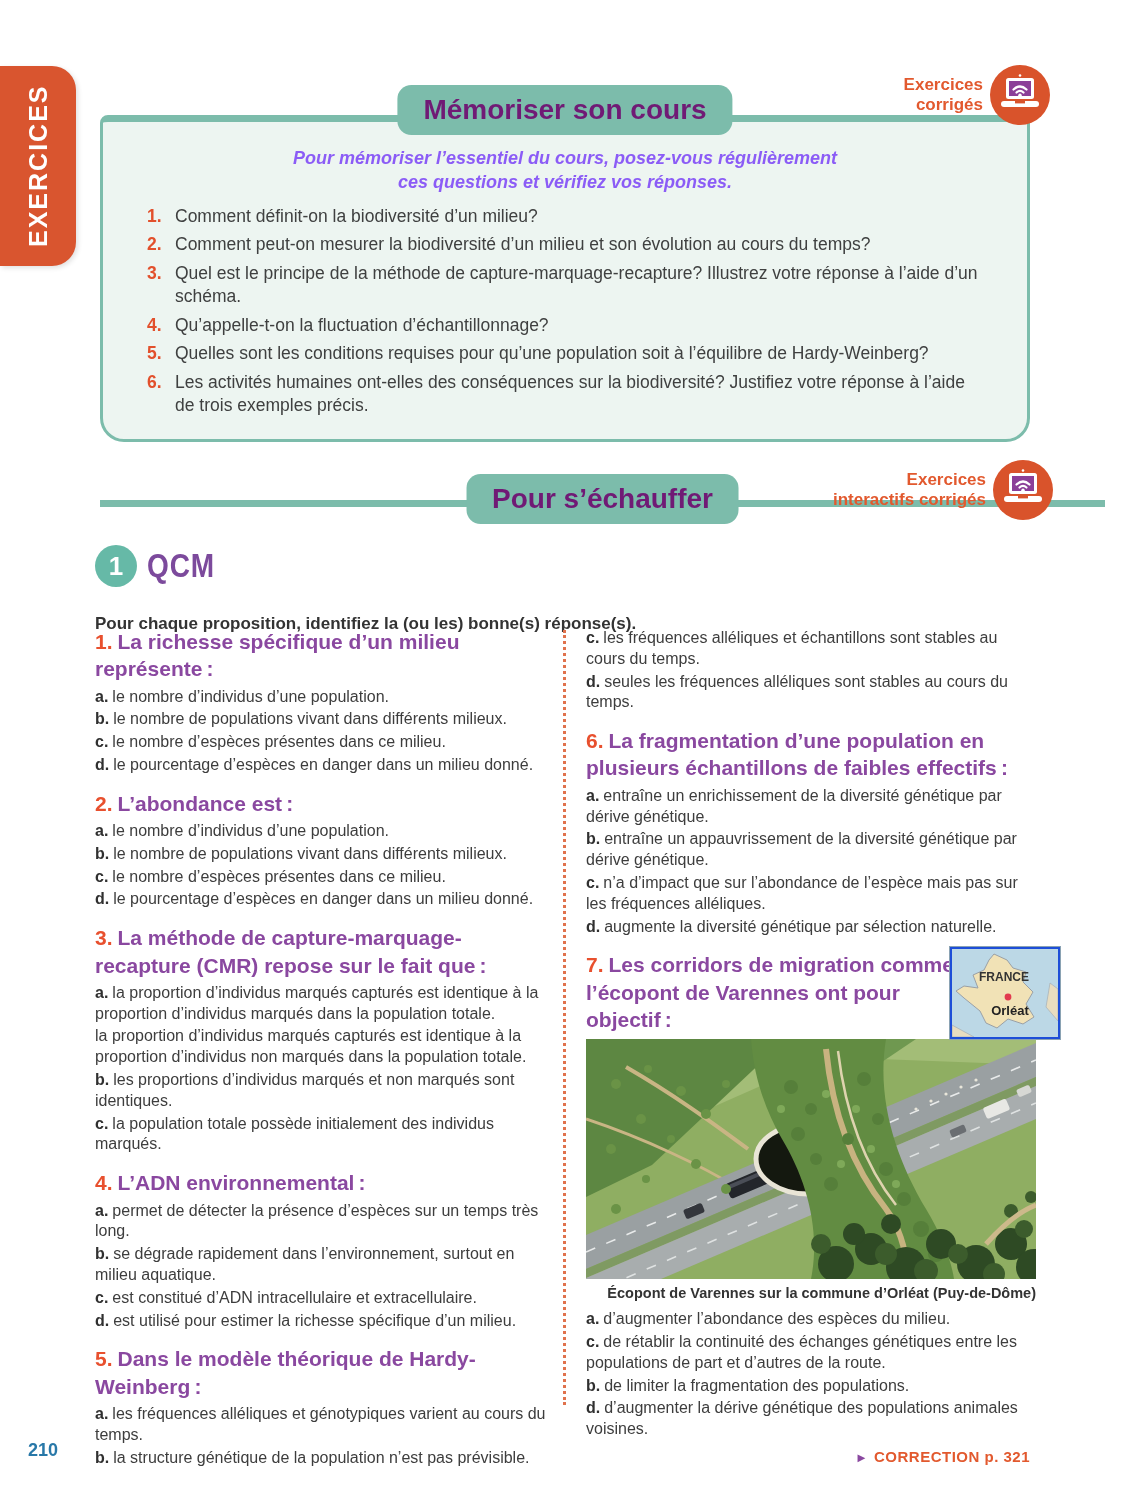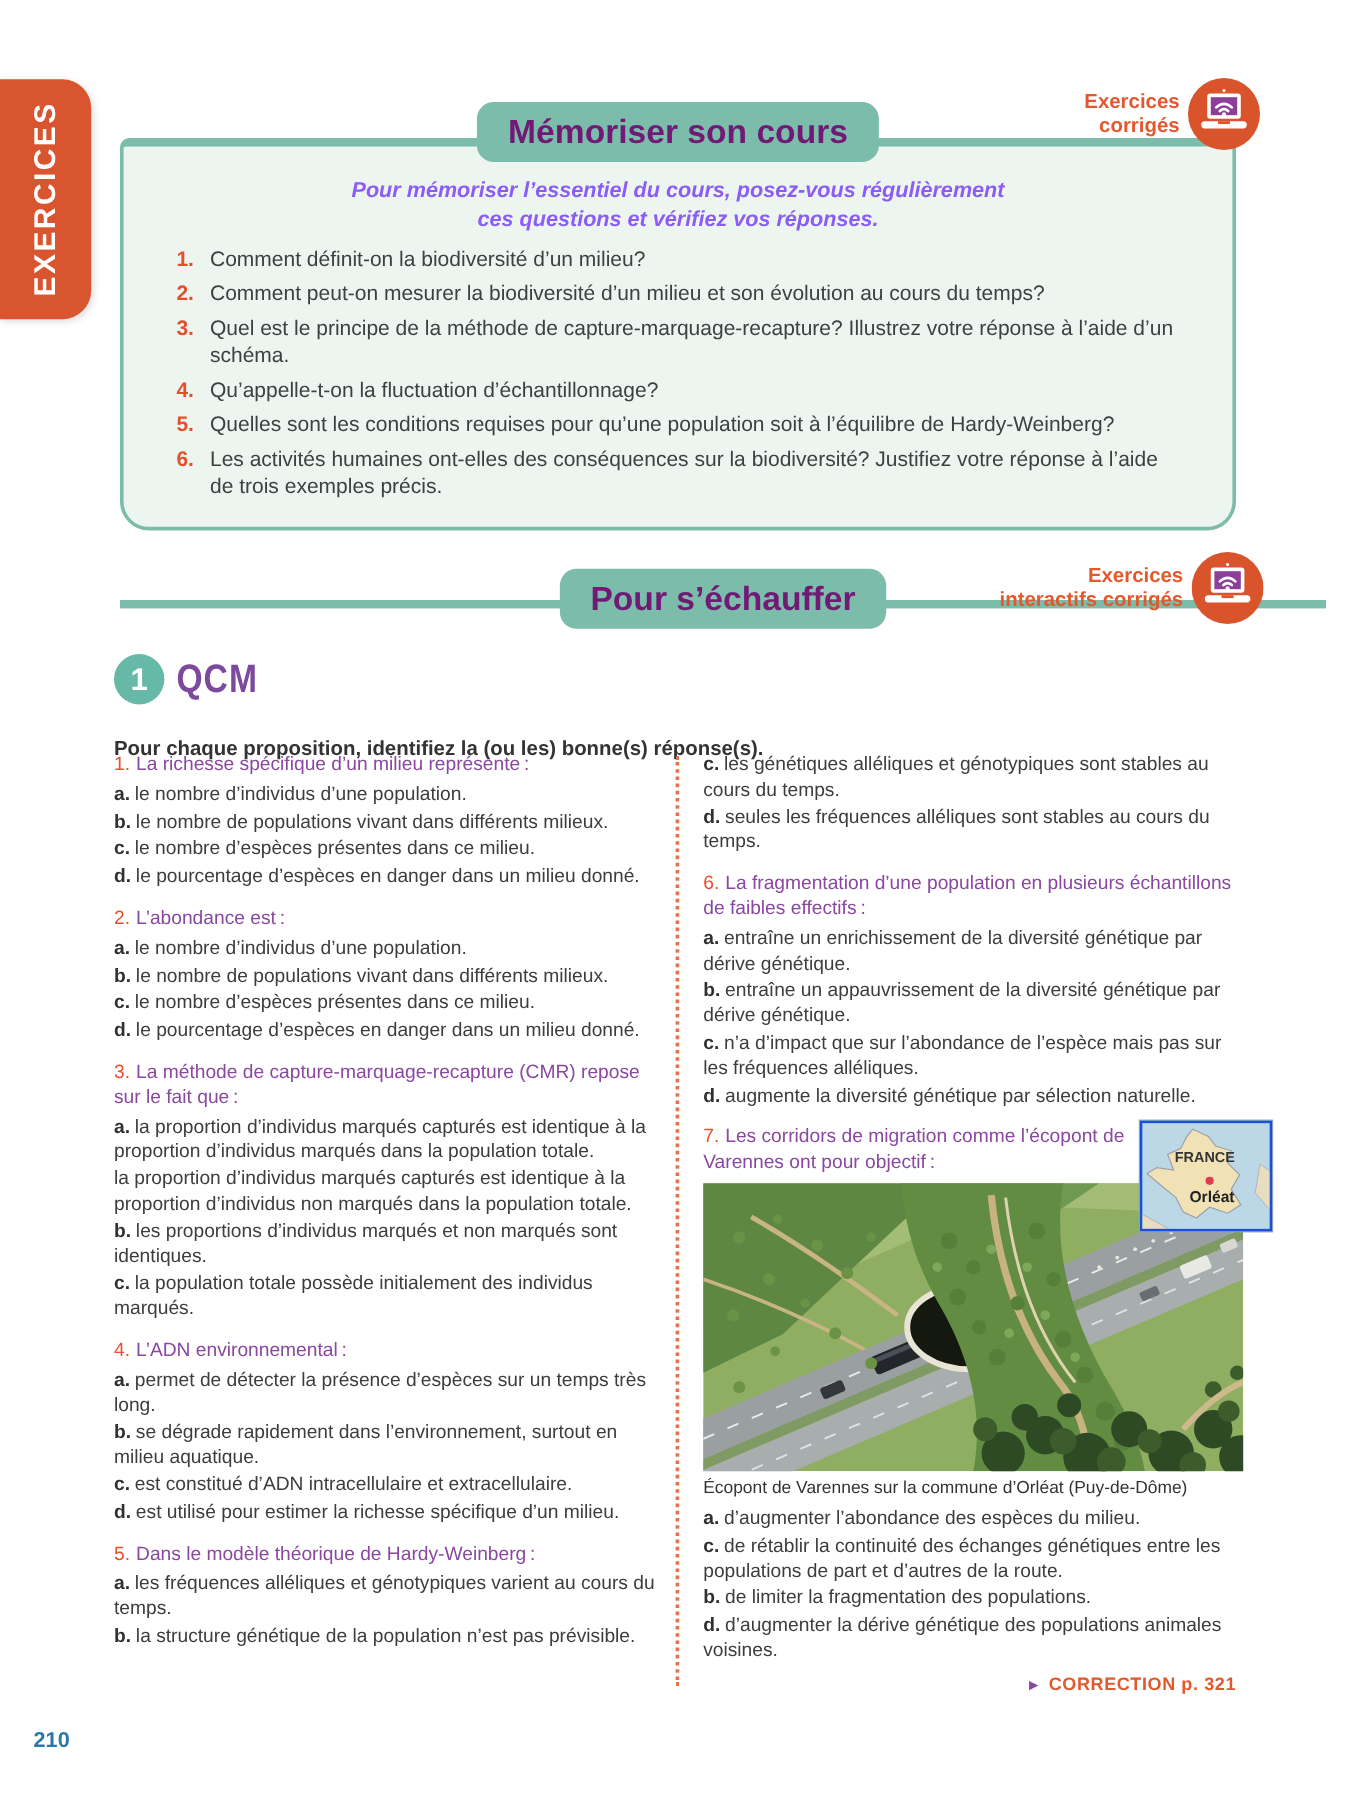--- a/index.html
+++ b/index.html
@@ -44,34 +44,34 @@
   .qcm-title{color:#7c4a9c;font-weight:bold;font-size:33px;letter-spacing:1px;
     display:inline-block;transform:scaleX(.85);transform-origin:left center;}
   .instruction{position:absolute;left:95px;top:597px;font-weight:bold;font-size:17px;color:#333;}
 
   
   .cols{position:absolute;left:95px;top:628px;width:943px;display:flex;justify-content:space-between;}
   .cols::before{content:"";position:absolute;left:468px;top:2px;height:775px;
     border-left:3px dotted #e0724d;}
   .col{width:452px;}
   .q{margin-bottom:14px;}
-  .qh{margin:0 0 4px;font-weight:normal;color:#8a48a0;font-size:16px;line-height:1.3;}
+  .qh{margin:0 0 4px;font-weight:bold;color:#8a48a0;font-size:21px;line-height:1.3;}
   .qh .qn{color:#e8502e;margin-right:5px;}
   .opt{margin:0 0 2px;font-size:16px;line-height:1.3;color:#3d3d3d;}
   .opt b{margin-right:4px;color:#303030;}
   .opt b:empty{display:none;margin:0;}
 
   
   .q7{position:relative;}
   .q7 .qh{max-width:372px;}
   .photo{width:450px;height:240px;margin-top:6px;line-height:0;}
   .photo svg{display:block;}
   .map{position:absolute;top:-4px;right:-22px;width:106px;height:88px;
     border:2px solid #1d4ed8;box-shadow:0 0 0 1px #8aa2b3;z-index:3;line-height:0;background:#7dd3fc;text-align:center;}
-  .caption{margin:6px 0 8px;width:450px;text-align:left;font-weight:normal;
+  .caption{margin:6px 0 8px;width:450px;text-align:right;font-weight:bold;
     font-size:14.5px;color:#333;}
   .correction{margin:8px 8px 0;text-align:right;font-size:15px;}
   .correction .arrow{color:#8a48a0;margin-right:6px;font-size:13px;}
   .correction .corr{color:#e2592e;font-weight:bold;letter-spacing:.5px;}
 
   .page-num{position:absolute;left:28px;top:1440px;color:#2878a8;font-weight:bold;font-size:18px;}
 </style>
 </head>
 <body>
 
@@ -184,21 +184,21 @@
       <div class="q">
         <p class="qh"><span class="qn">5.</span><span>Dans le modèle théorique de Hardy-Weinberg :</span></p>
         <p class="opt"><b>a.</b><span>les fréquences alléliques et génotypiques varient au cours du temps.</span></p>
         <p class="opt"><b>b.</b><span>la structure génétique de la population n’est pas prévisible.</span></p>
       </div>
     </div>
 
     <div class="col">
 
       <div class="q">
-        <p class="opt"><b>c.</b><span>les génétiques alléliques et génotypiques sont stables au cours du temps.</span></p>
+        <p class="opt"><b>c.</b><span>les fréquences alléliques et échantillons sont stables au cours du temps.</span></p>
         <p class="opt"><b>d.</b><span>seules les fréquences alléliques sont stables au cours du temps.</span></p>
       </div>
 
       <div class="q">
         <p class="qh"><span class="qn">6.</span><span>La fragmentation d’une population en plusieurs échantillons de faibles effectifs :</span></p>
         <p class="opt"><b>a.</b><span>entraîne un enrichissement de la diversité génétique par dérive génétique.</span></p>
         <p class="opt"><b>b.</b><span>entraîne un appauvrissement de la diversité génétique par dérive génétique.</span></p>
         <p class="opt"><b>c.</b><span>n’a d’impact que sur l’abondance de l’espèce mais pas sur les fréquences alléliques.</span></p>
         <p class="opt"><b>d.</b><span>augmente la diversité génétique par sélection naturelle.</span></p>
       </div>

